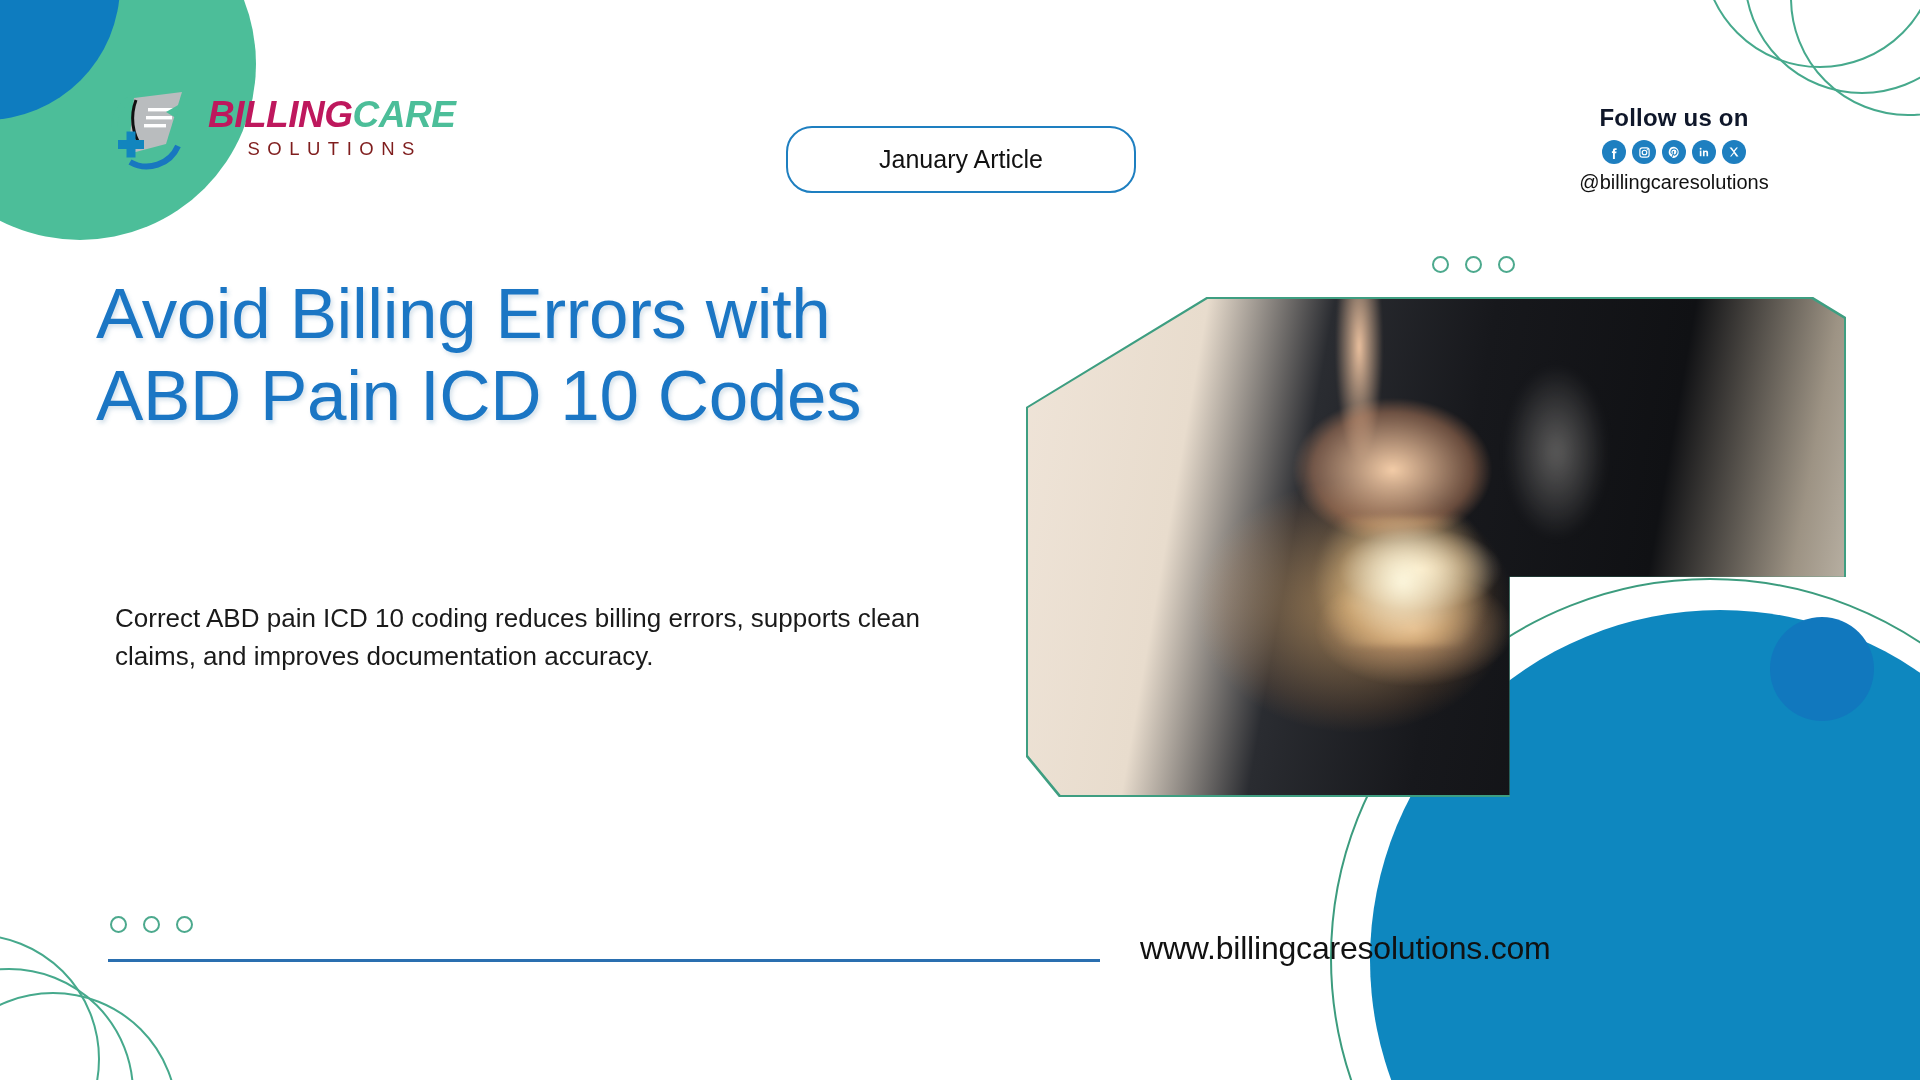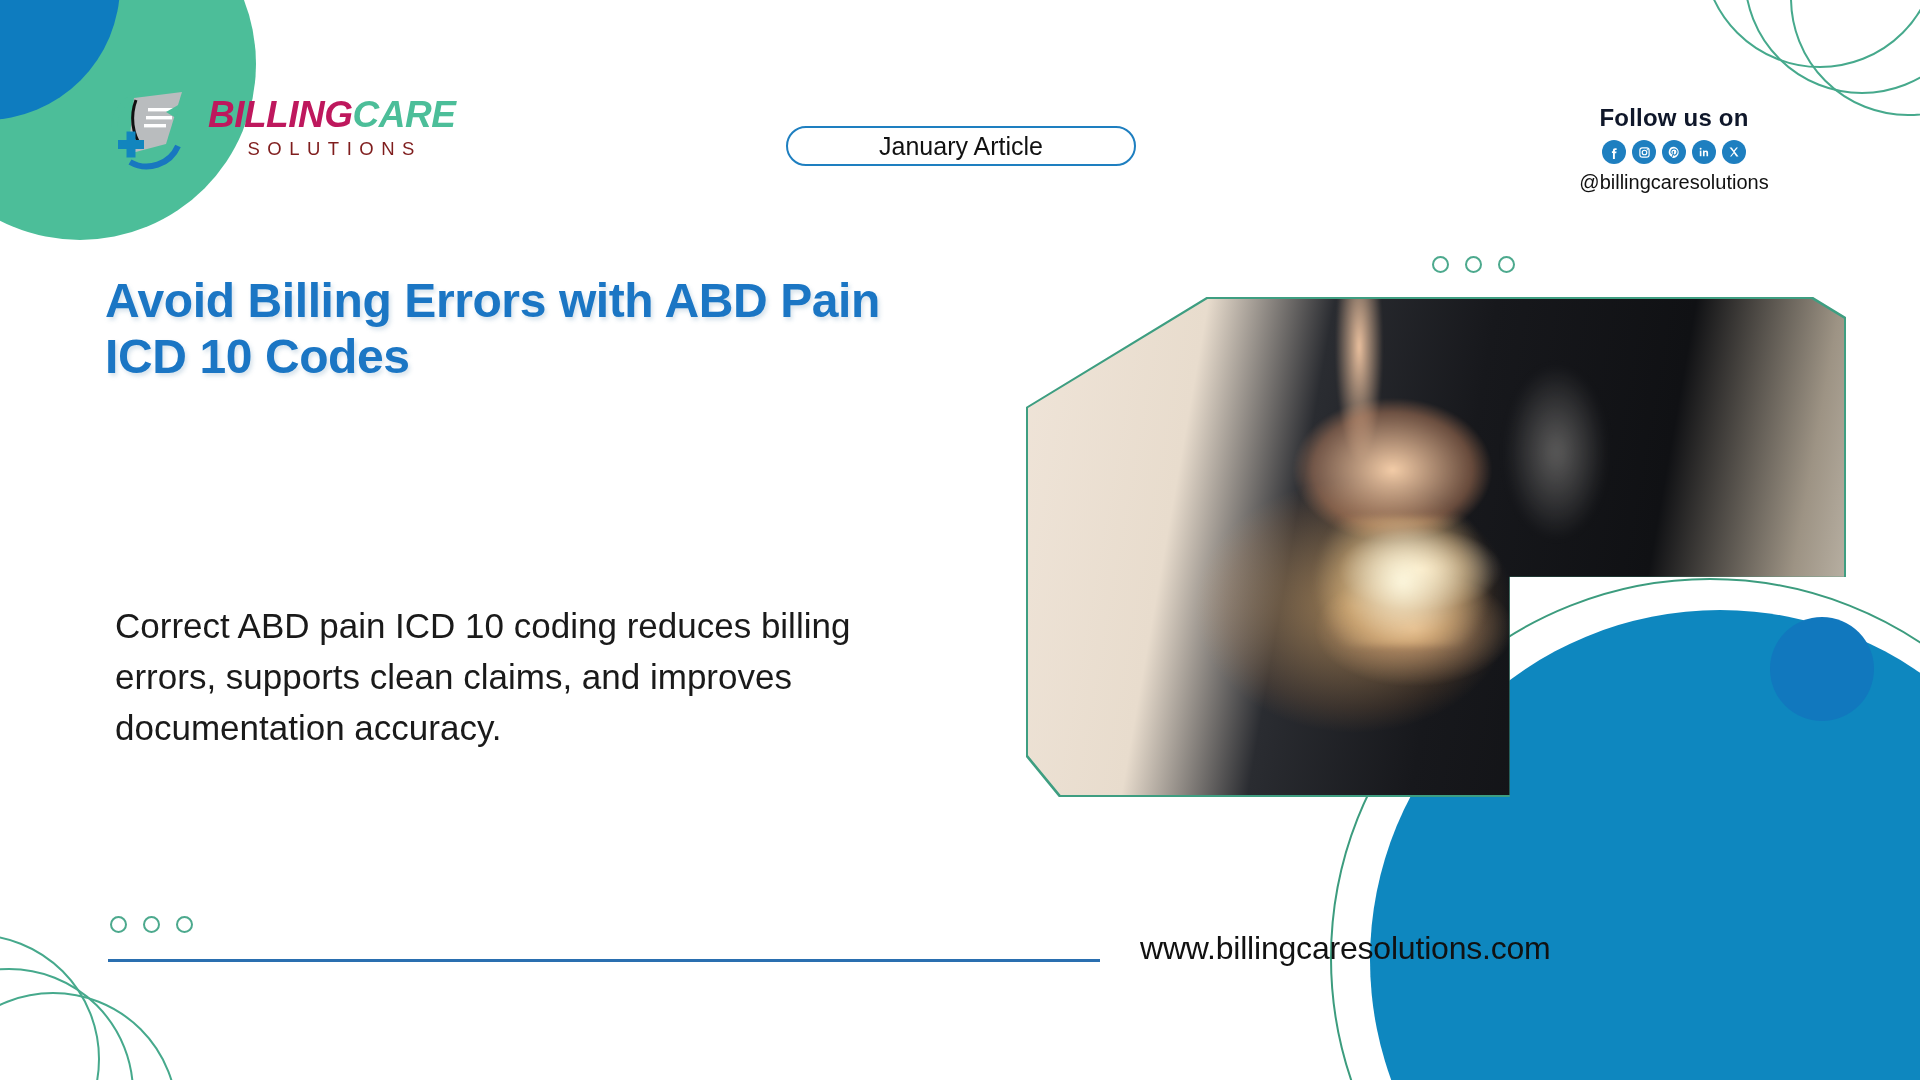--- a/index.html
+++ b/index.html
@@ -50,46 +50,46 @@
   #logo-word { font-size:37px; font-weight:bold; font-style:italic; letter-spacing:-0.5px; line-height:1; }
   #logo-word .b { color:#be185d; }
   #logo-word .c { color:#4CBE99; }
   #logo-sub {
     color:#7f1d1d; font-size:18.5px; letter-spacing:7.5px;
     text-align:center; margin-top:5px; padding-left:6px;
   }
 
   #badge-article {
     position:absolute; left:786px; top:126px;
-    width:350px; height:40px;
+    width:350px; height:67px;
     border:2.4px solid #1E7FC0; border-radius:26px;
     display:flex; align-items:center; justify-content:center;
     font-size:25px; color:#111; background:#fff;
   }
 
   #follow-block { position:absolute; right:96px; top:104px; width:300px; text-align:center; }
   #follow-title { font-size:24px; font-weight:bold; color:#0f172a; letter-spacing:0.2px; }
   #social-row { display:flex; justify-content:center; gap:6px; margin-top:8px; }
   .social-ico {
     width:24px; height:24px; border-radius:50%;
     background:#1E7FC0; color:#fff;
     display:flex; align-items:center; justify-content:center;
   }
   #follow-handle { font-size:20px; color:#111; margin-top:7px; }
 
   
   #headline {
-    position:absolute; left:105px; top:273px; width:820px;
-    font-size:48px; font-weight:bold; line-height:1.16;
+    position:absolute; left:96px; top:273px; width:820px;
+    font-size:71px; font-weight:normal; line-height:1.16;
     color:#1B76C4; letter-spacing:-0.4px;
     text-shadow:2px 3px 4px rgba(120,160,190,0.30);
   }
   #subcopy {
     position:absolute; left:115px; top:600px; width:840px;
-    font-size:35px; line-height:1.46; color:#1a1a1a; font-weight:300;
+    font-size:26px; line-height:1.46; color:#1a1a1a; font-weight:300;
   }
 
   #dots-left { position:absolute; left:110px; top:916px; display:flex; gap:16px; }
   #dots-img  { position:absolute; left:1432px; top:256px; display:flex; gap:16px; }
   .dot-o { width:17px; height:17px; border-radius:50%; border:2.4px solid #4CA98D; }
 
   #rule-left { position:absolute; left:108px; top:959px; width:992px; height:3px; background:#2A6FB0; }
 
   #site-url {
     position:absolute; left:1140px; top:930px;

